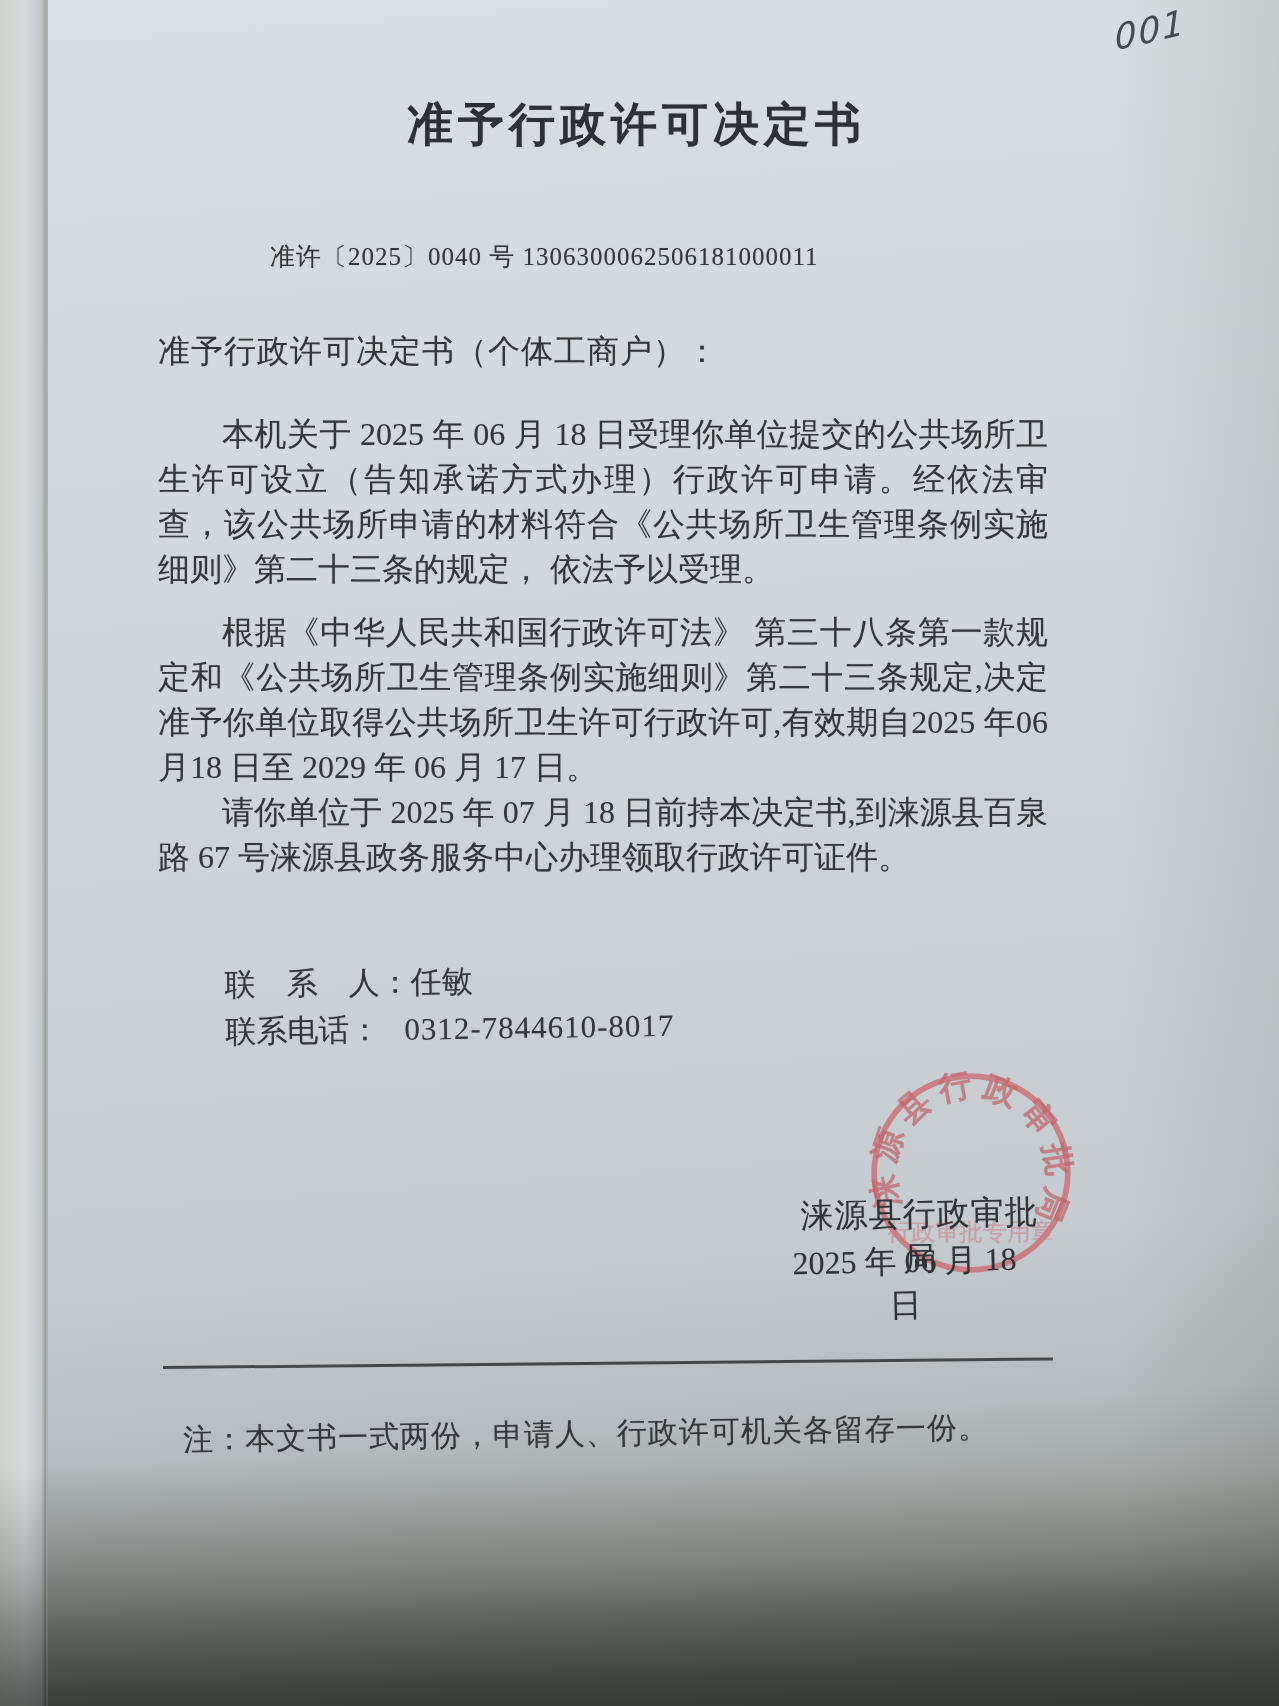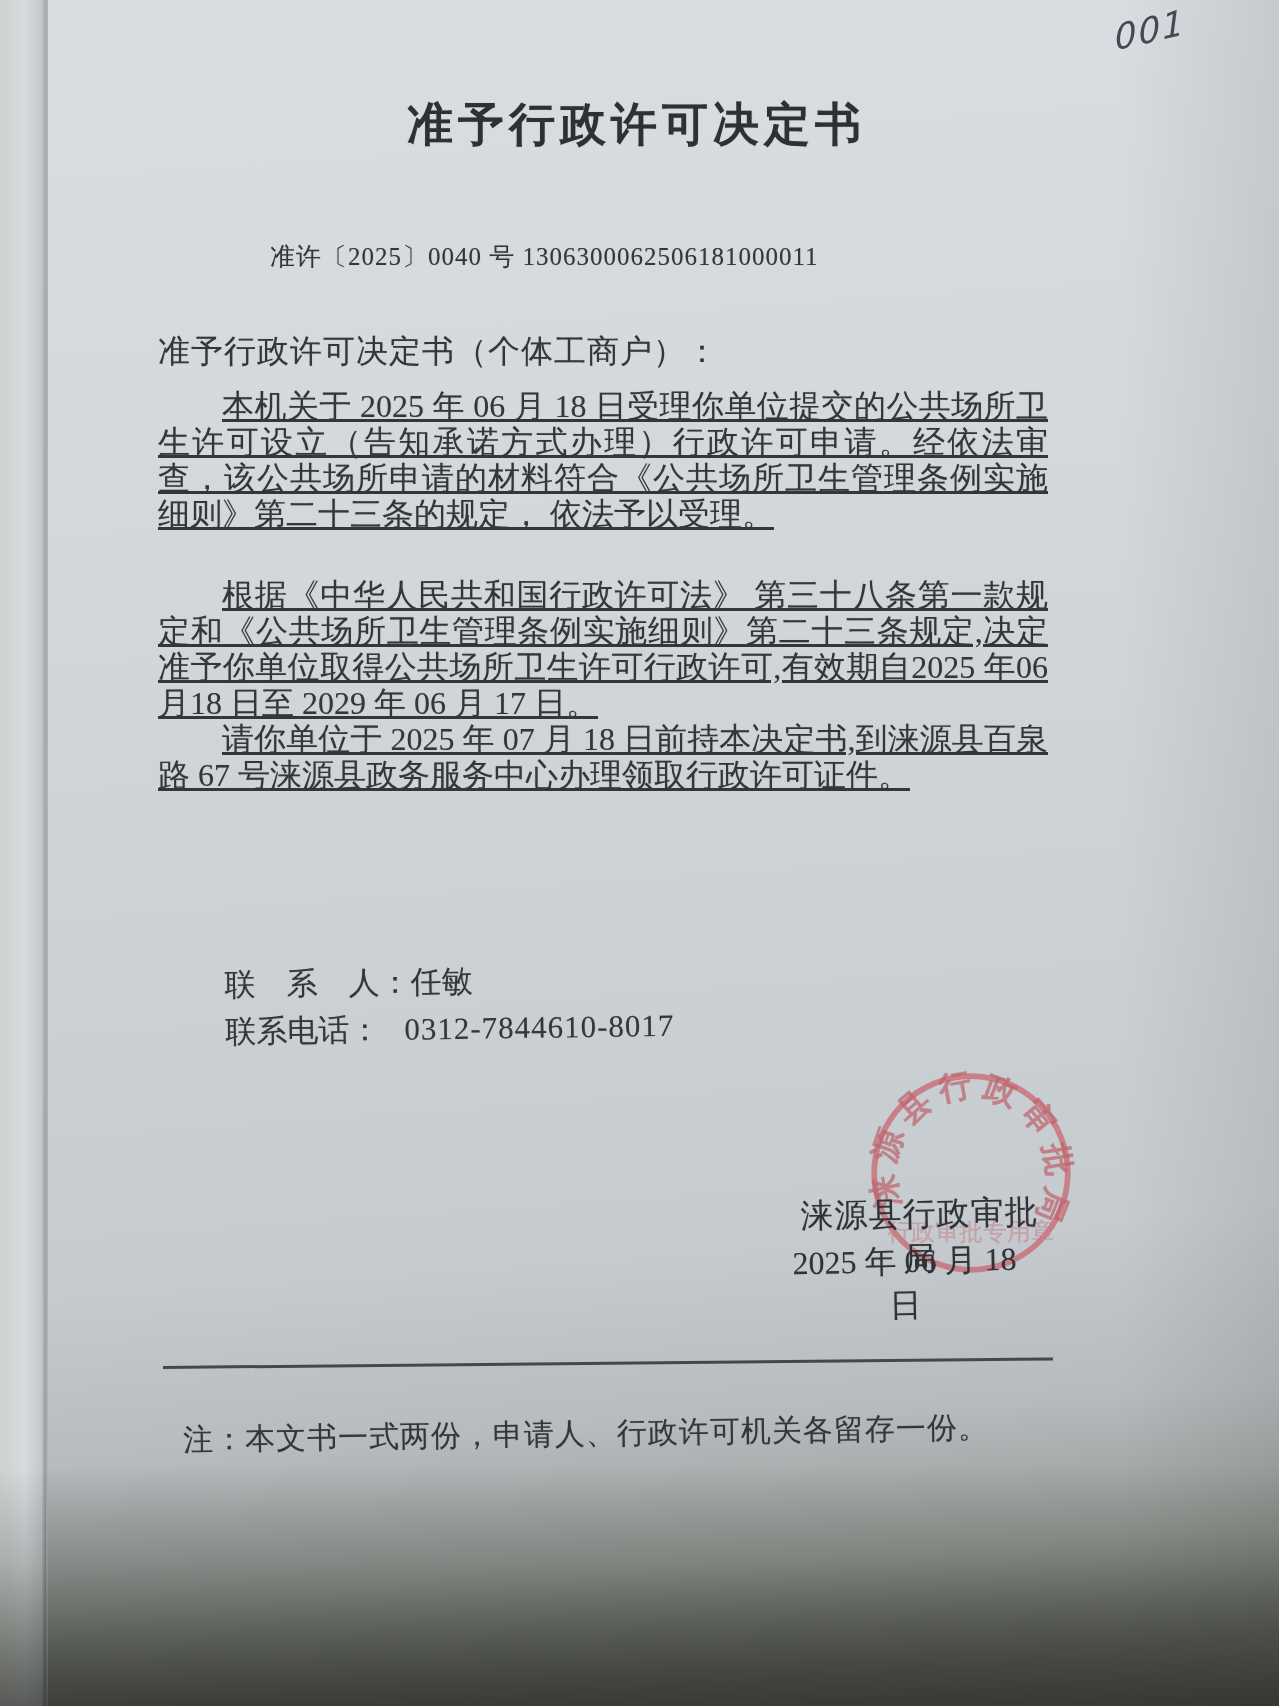--- a/index.html
+++ b/index.html
@@ -66,25 +66,25 @@
   }
   .doc-number {
     position: absolute; top: 224px; left: 270px;
     font-size: 25px; letter-spacing: 1px; white-space: nowrap; margin-top: 16px;
   }
   .addressee {
     position: absolute; top: 330px; left: 158px;
     font-size: 32px; letter-spacing: 1px;
   }
   .body-text {
-    position: absolute; top: 388px; left: 158px; width: 890px;
-    font-size: 32px; line-height: 36px; text-align: justify; text-decoration: underline;
+    position: absolute; top: 412px; left: 158px; width: 890px;
+    font-size: 32px; line-height: 45px; text-align: justify;
   }
   .body-text p { text-indent: 2em; }
-  .body-text p.gap { margin-top: 45px; }
+  .body-text p.gap { margin-top: 18px; }
 
   .contact {
     position: absolute; top: 958px; left: 225px;
     font-size: 31px; line-height: 47px;
     transform: rotate(-0.8deg);
   }
   .contact .row { white-space: nowrap; }
   .contact .phone-value { margin-left: 24px; letter-spacing: 1px; }
 
   .stamp {

